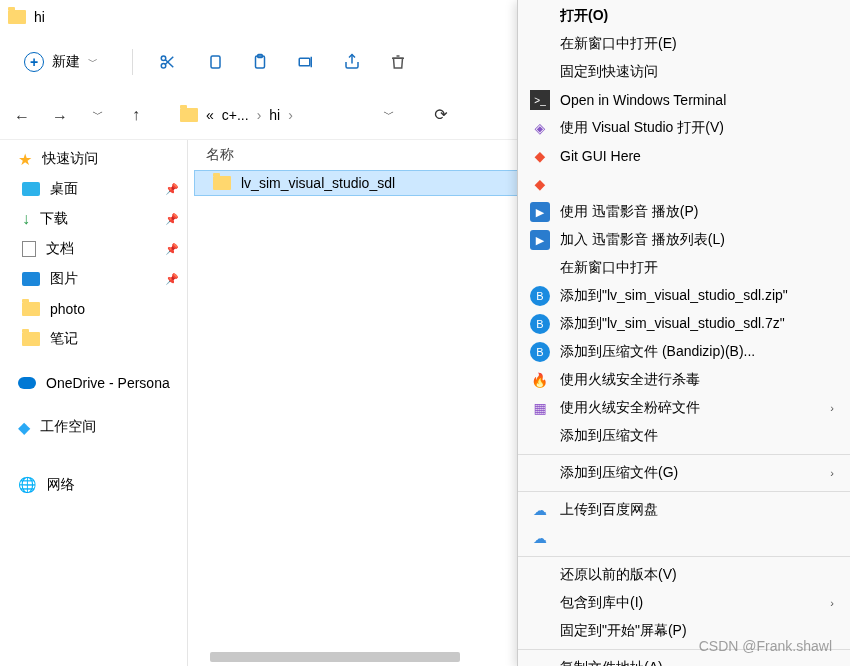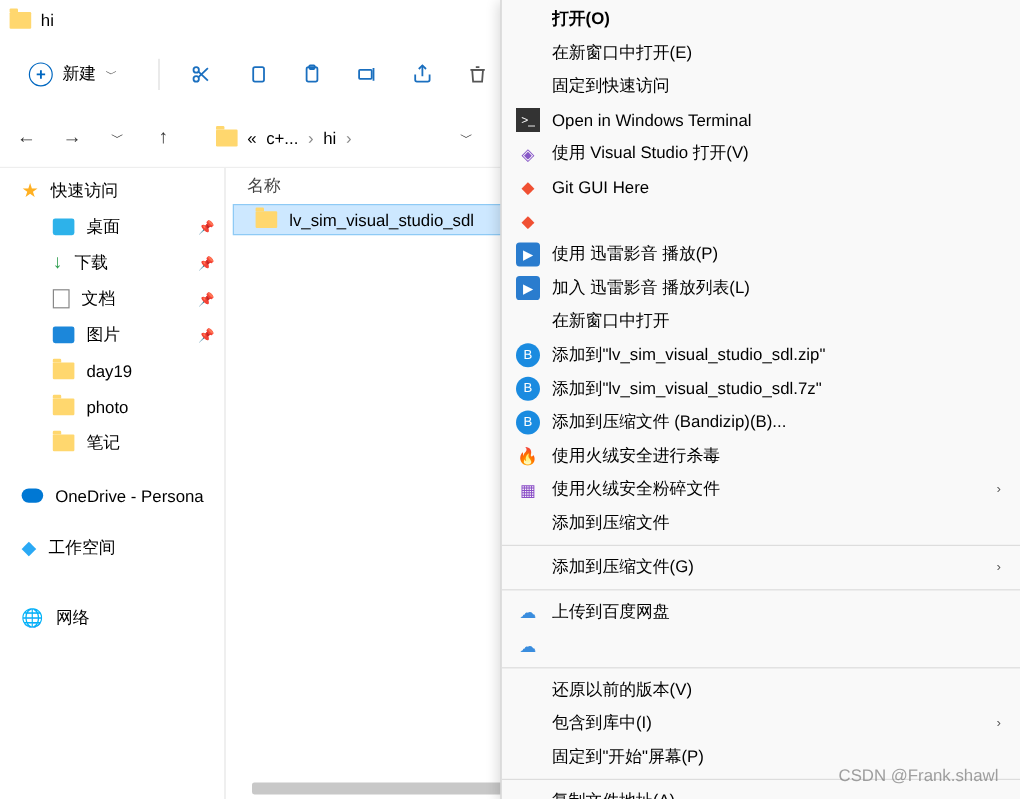--- a/index.html
+++ b/index.html
@@ -18,40 +18,40 @@
     
     .navbar { height: 50px; display: flex; align-items: center; padding: 0 12px; gap: 18px; border-bottom:1px solid #eee; }
     .nav-arrow { color:#333; font-size:16px; cursor:pointer; display:flex; align-items:center; justify-content:center; width:20px; }
     .breadcrumb { flex: 0 0 auto; display: flex; align-items: center; gap: 8px; padding: 4px 8px; margin-left:8px; }
     .refresh { margin-left: 14px; }
     
     .main { display: flex; height: calc(100% - 140px); }
     .sidebar { width: 188px; border-right: 1px solid #e5e5e5; overflow: hidden; padding: 4px 0; }
     .side-item { display: flex; align-items: center; gap: 10px; padding: 4px 10px 4px 18px; cursor: pointer; position:relative; height:30px; }
     .side-item .pin { position:absolute; right:8px; color:#888; font-size:11px; }
-    .side-item.indent { padding-left: 44px; }
+    .side-item.indent { padding-left: 22px; }
     .spacer { height:14px; }
     .folder-ico { width:18px; height:14px; background:#ffd76e; border-radius:1px; position:relative; flex-shrink:0; }
     .folder-ico::before { content:""; position:absolute; top:-3px; left:0; width:7px; height:3px; background:#ffd76e; border-radius:1px 1px 0 0; }
     .star-ico { color:#ffb022; font-size:16px; }
     .desk-ico{width:18px;height:14px;background:#2db2ea;border-radius:2px;}
     .dl-ico{color:#2e9e4f;font-size:16px;font-weight:bold;}
     .doc-ico{width:14px;height:16px;background:#fff;border:1px solid #888;}
     .pic-ico{width:18px;height:14px;background:#1c87da;border-radius:2px;}
     .od-ico{width:18px;height:12px;background:#0078d4;border-radius:6px;}
     .work-ico{color:#2aa9f5;font-size:16px;}
     .pc-ico{width:18px;height:13px;background:#2a7cce;border-radius:2px;}
     .net-ico{color:#2a7cce;font-size:15px;}
     
     .content { flex:1; position:relative; }
     .col-header { padding: 6px 6px 6px 18px; color:#444; display:flex; align-items:center; gap:10px; }
     .col-header .up { font-size:10px; margin-left:auto; margin-right:20px; color:#666; }
     .file-row { display:flex; align-items:center; gap:10px; padding:4px 8px 4px 18px; background:#cde8ff; border:1px solid #8ecaf5; margin:0 6px; }
     
-    .ctx-menu { position:absolute; right:0; top:0; width:433px; height:666px; background:#f9f9f9; border-left:1px solid #ccc; box-shadow:-2px 2px 10px rgba(0,0,0,0.15); z-index:100; overflow:hidden; padding-top:2px; }
+    .ctx-menu { position:absolute; right:0; top:0; width:333px; height:666px; background:#f9f9f9; border-left:1px solid #ccc; box-shadow:-2px 2px 10px rgba(0,0,0,0.15); z-index:100; overflow:hidden; padding-top:2px; }
     .ctx-item { display:flex; align-items:center; gap:10px; padding:0 16px 0 12px; height:28px; cursor:pointer; }
     .ctx-ico { width:20px; height:20px; flex-shrink:0; display:flex; align-items:center; justify-content:center; font-size:14px; }
     .ctx-label { flex:1; white-space:nowrap; overflow:hidden; text-overflow:ellipsis; }
     .ctx-sub { color:#555; font-size:11px; }
     .ctx-sep { height:1px; background:#ddd; margin:4px 0; }
     .ctx-noicon { padding-left:42px; }
     .bold { font-weight:600; }
     
     .watermark { position:absolute; right:18px; bottom:12px; color:rgba(120,120,120,0.7); font-size:14px; z-index:200; }
     .scroll-hint { position:absolute; left:210px; bottom:4px; width:250px; height:10px; background:#c8c8c8; border-radius:2px; }
@@ -150,24 +150,20 @@
         <span>文档</span>
         <span class="pin">📌</span>
       </div>
     <div class="side-item indent">
         <span class="pic-ico"></span>
         <span>图片</span>
         <span class="pin">📌</span>
       </div>
     <div class="side-item indent">
         <span class="folder-ico"></span>
-        <span>day19</span>
-      </div>
-    <div class="side-item indent">
-        <span class="folder-ico"></span>
         <span>photo</span>
       </div>
     <div class="side-item indent">
         <span class="folder-ico"></span>
         <span>笔记</span>
       </div>
     <div class="spacer"></div>
     <div class="side-item">
         <span class="od-ico"></span>
         <span>OneDrive - Persona</span>

